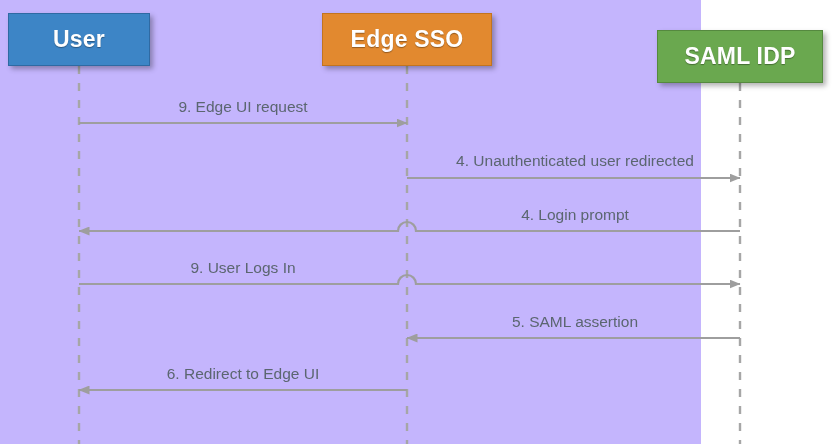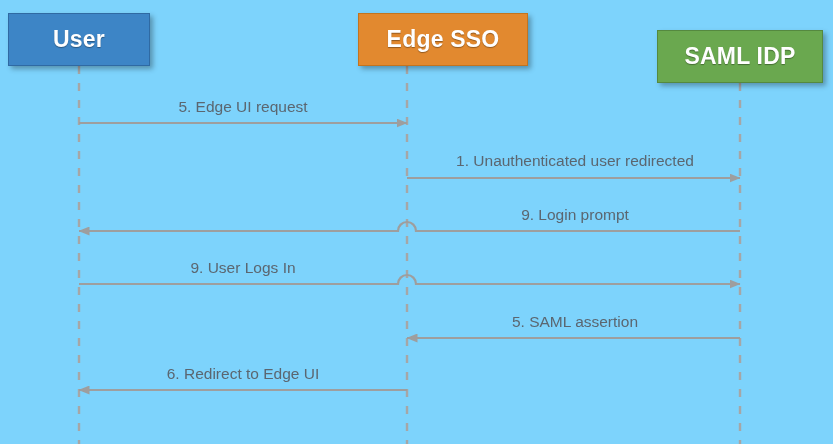--- a/index.html
+++ b/index.html
@@ -1,18 +1,18 @@
 <!DOCTYPE html>
 <html><head>
 <meta charset="utf-8">
 <style>
   html,body{margin:0;padding:0;background:#ffffff;}
   body{width:833px;height:444px;overflow:hidden;
        font-family:"Liberation Sans",sans-serif;}
-  #stage{position:relative;width:833px;height:444px;background:#7dd3fc;}
+  #stage{position:relative;width:701px;height:444px;background:#c4b5fd;}
   #svg{position:absolute;left:0;top:0;}
 
   .actor-box{position:absolute;box-sizing:border-box;
      display:flex;align-items:center;justify-content:center;
      color:#ffffff;font-weight:bold;font-size:23px;letter-spacing:.2px;
      text-shadow:0 1px 1px rgba(0,0,0,.35);
      box-shadow:3px 3px 5px rgba(0,0,0,.30);}
 
   .msg-label{position:absolute;color:#5b6670;font-size:15.5px;
      white-space:nowrap;transform:translateX(-50%);
@@ -42,28 +42,28 @@
         <path d="M 740 231 L 416 231 A 9 9 0 0 0 398 231 L 79 231" fill="none" stroke="#9e9e9e" stroke-width="2.2" marker-end="url(#ah-l)"></path>
         <path d="M 79 284 L 398 284 A 9 9 0 0 1 416 284 L 740 284" fill="none" stroke="#9e9e9e" stroke-width="2.2" marker-end="url(#ah-r)"></path>
         <path d="M 740 338 L 407 338" fill="none" stroke="#9e9e9e" stroke-width="2.2" marker-end="url(#ah-l)"></path>
         <path d="M 407 390 L 79 390" fill="none" stroke="#9e9e9e" stroke-width="2.2" marker-end="url(#ah-l)"></path>
       </g>
   </svg>
   <div id="actors">
       <div class="actor-box" style="left: 8px; top: 13px; width: 142px; height: 53px; background: rgb(61, 133, 198); border: 1.5px solid rgb(47, 106, 163);">
         <span>User</span>
       </div>
-      <div class="actor-box" style="left: 322px; top: 13px; width: 170px; height: 53px; background: rgb(226, 137, 47); border: 1.5px solid rgb(194, 116, 31); margin-left: 36px;">
+      <div class="actor-box" style="left: 322px; top: 13px; width: 170px; height: 53px; background: rgb(226, 137, 47); border: 1.5px solid rgb(194, 116, 31);">
         <span>Edge SSO</span>
       </div>
       <div class="actor-box" style="left: 657px; top: 30px; width: 166px; height: 53px; background: rgb(106, 168, 79); border: 1.5px solid rgb(85, 137, 63);">
         <span>SAML IDP</span>
       </div>
     </div>
   <div id="labels">
-      <div class="msg-label" style="left: 243px; top: 98px; color: rgb(91, 102, 112);">5. Edge UI request</div>
-      <div class="msg-label" style="left: 575px; top: 152px; color: rgb(91, 102, 112);">1. Unauthenticated user redirected</div>
-      <div class="msg-label" style="left: 575px; top: 206px; color: rgb(91, 102, 112);">9. Login prompt</div>
+      <div class="msg-label" style="left: 243px; top: 98px; color: rgb(91, 102, 112);">9. Edge UI request</div>
+      <div class="msg-label" style="left: 575px; top: 152px; color: rgb(91, 102, 112);">4. Unauthenticated user redirected</div>
+      <div class="msg-label" style="left: 575px; top: 206px; color: rgb(91, 102, 112);">4. Login prompt</div>
       <div class="msg-label" style="left: 243px; top: 259px; color: rgb(91, 102, 112);">9. User Logs In</div>
       <div class="msg-label" style="left: 575px; top: 313px; color: rgb(91, 102, 112); text-align: center;">5. SAML assertion</div>
       <div class="msg-label" style="left: 243px; top: 365px; color: rgb(91, 102, 112); text-align: right;">6. Redirect to Edge UI</div>
     </div>
 </div>
 
 </body></html>

